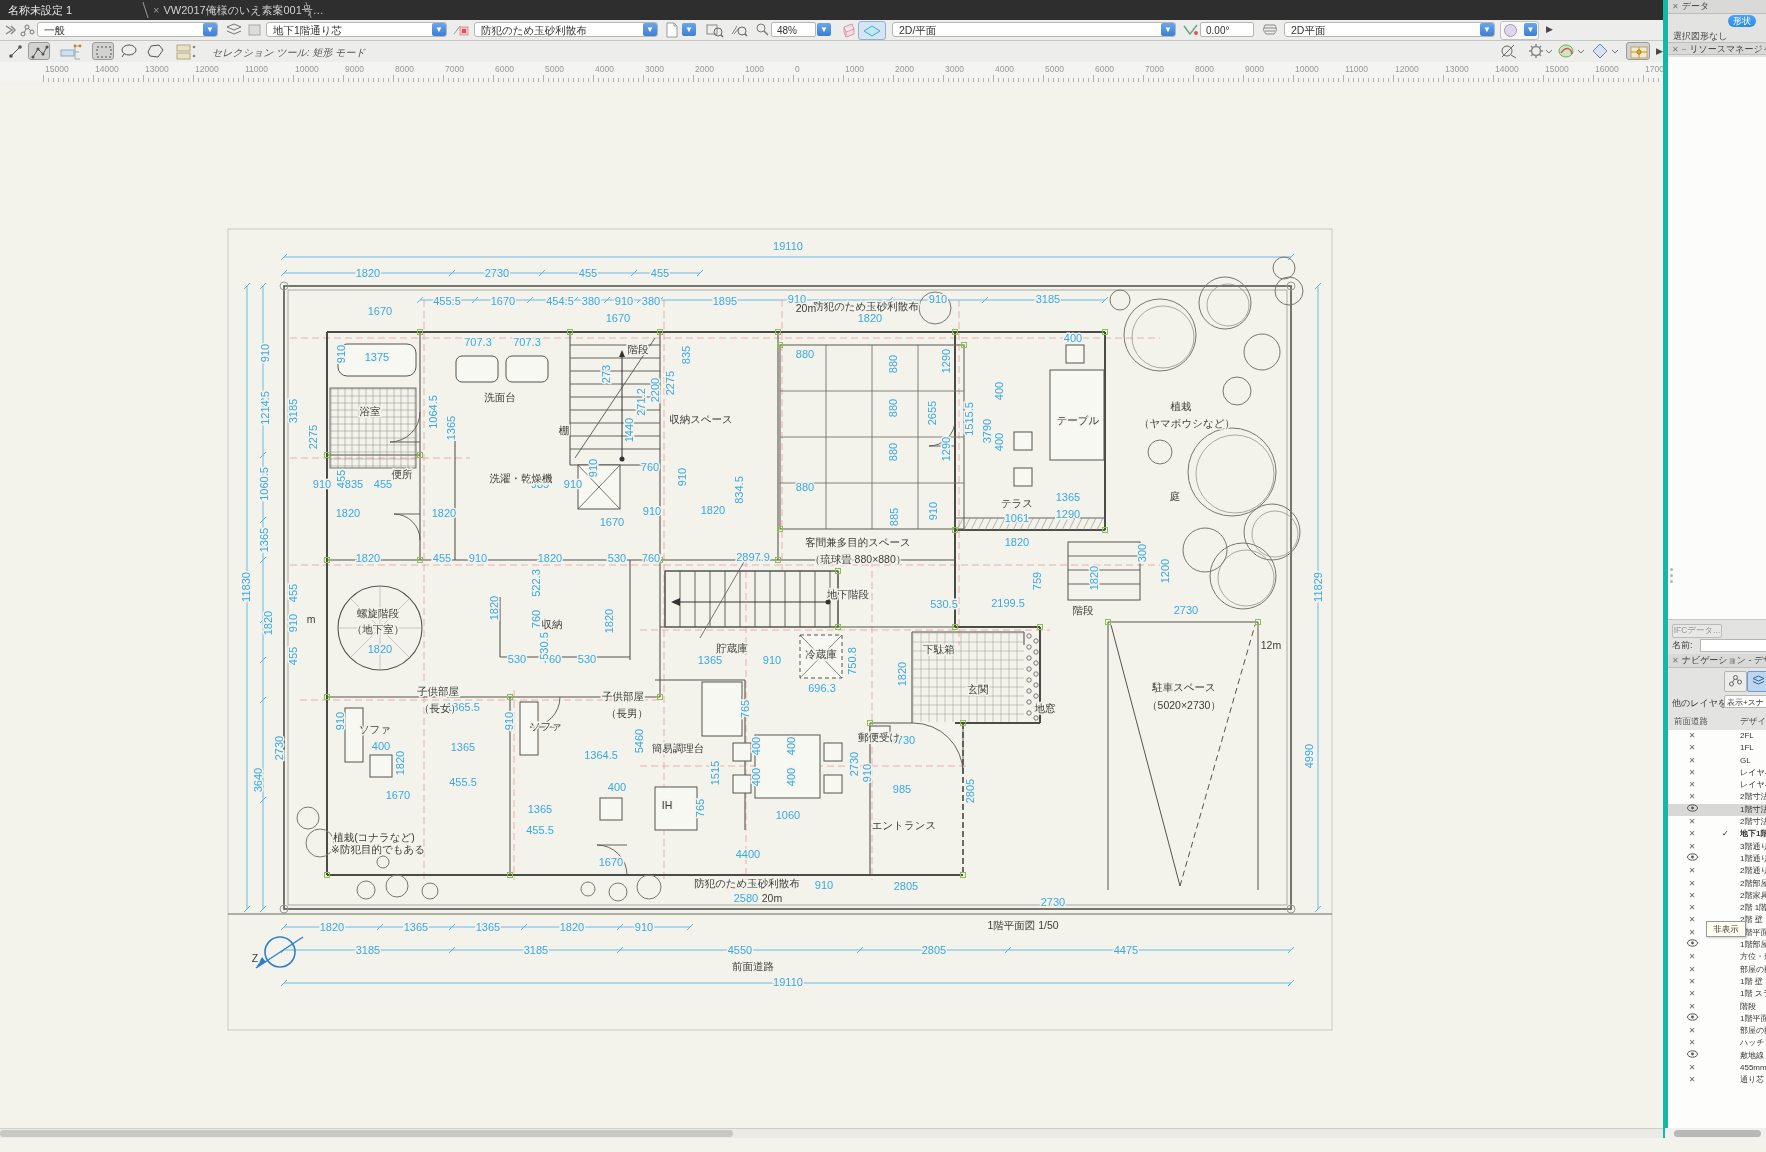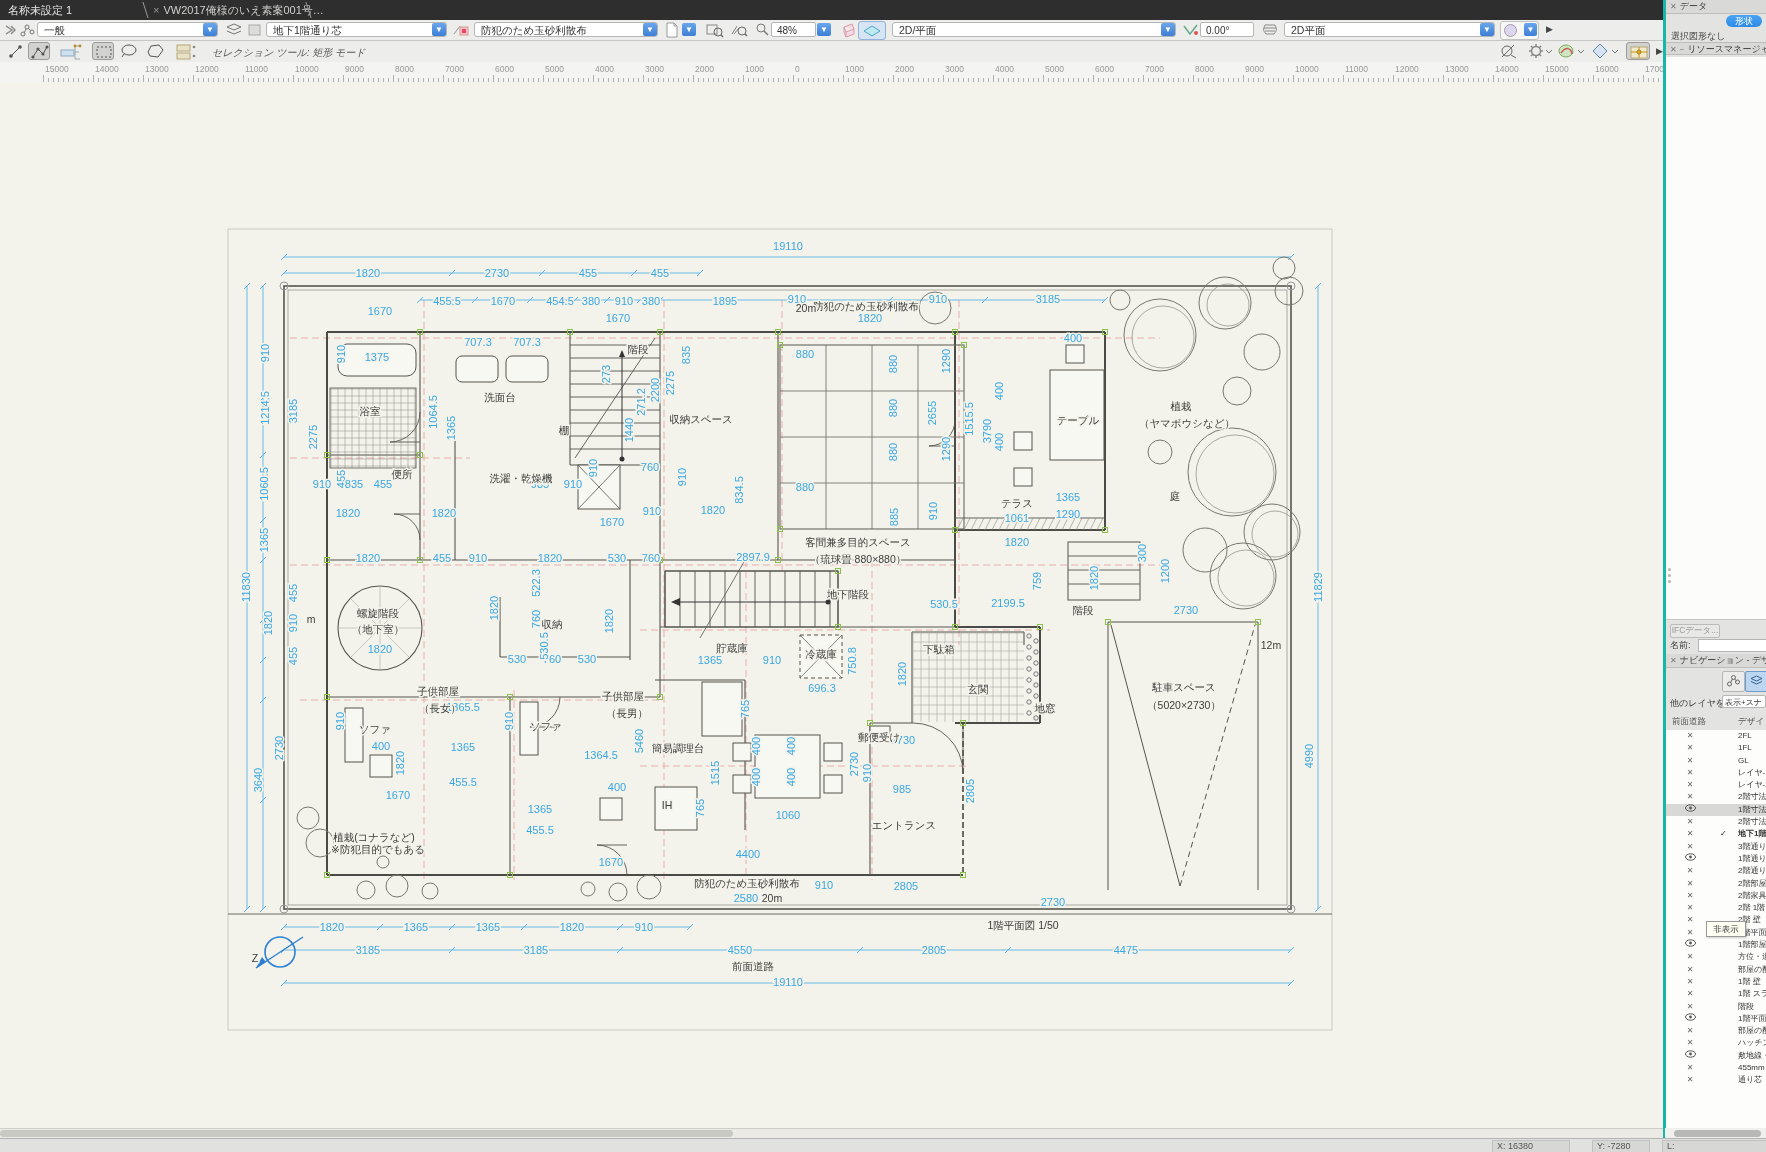--- a/index.html
+++ b/index.html
@@ -27,24 +27,24 @@
   
   #ruler{position:absolute;left:0;top:62px;width:1663px;height:20px;background:#f4f4f2;border-bottom:1px solid #b9b9b7;overflow:hidden;}
   .rlab{position:absolute;top:2px;font-size:8.5px;color:#999;}
   .rtick{position:absolute;background:#b0b0ae;width:1px;}
   
   #canvas{position:absolute;left:0;top:82px;width:1663px;height:1056px;background:#f3f3eb;overflow:hidden;}
   #plansvg{position:absolute;left:0;top:-82px;}
   #hscroll{position:absolute;left:0;top:1046px;width:1663px;height:10px;background:#eceae4;border-top:1px solid #cfcfc9;}
   #hthumb{position:absolute;left:0;top:1px;width:733px;height:7px;background:#c9c9c4;border-radius:4px;}
   
-  #sidebar{position:absolute;left:1663px;top:0;width:103px;height:1138px;background:#e3e3e1;border-left:3px solid #14b8a6;box-sizing:border-box;font-size:9px;color:#3a3a3a;}
+  #sidebar{position:absolute;left:1663px;top:0;width:103px;height:1138px;background:#e3e3e1;border-left:5px solid #14b8a6;box-sizing:border-box;font-size:9px;color:#3a3a3a;}
   .phead{position:relative;background:#d9d9d7;border-bottom:1px solid #bdbdbb;height:13px;line-height:13px;white-space:nowrap;overflow:hidden;padding-left:4px;}
   .phead .x{color:#777;margin-right:3px;font-size:8px;}
-  #shapepill{position:absolute;left:60px;top:15px;width:36px;height:12px;border-radius:7px;
+  #shapepill{position:absolute;left:60px;top:15px;width:28px;height:12px;border-radius:7px;
      background:linear-gradient(#4aa3f5,#2d8ae8);color:#fff;font-size:9px;line-height:12px;text-align:center;}
   #nosel{position:absolute;left:5px;top:30px;font-size:9px;color:#444;}
   #reslist{position:absolute;left:0px;top:57px;width:103px;height:563px;background:#fcfcfb;border-bottom:1px solid #c6c6c4;box-sizing:border-box;}
   .grip{position:absolute;left:2px;width:3px;height:3px;background:#b5b5b3;border-radius:50%;}
   #ifcbtn{position:absolute;left:4px;top:624px;width:48px;height:12px;background:#e8e8e6;border:1px solid #bbb;border-radius:2px;
      color:#9a9a98;font-size:8.5px;line-height:11px;text-align:center;}
   #namerow{position:absolute;left:4px;top:639px;width:96px;height:13px;}
   #nameinp{position:absolute;left:28px;top:0;width:68px;height:11px;background:#fff;border:1px solid #b5b5b3;}
   #navhead{position:absolute;left:0;top:654px;width:103px;}
   #navtools{position:absolute;left:0;top:668px;width:103px;height:26px;}
@@ -1369,18 +1369,13 @@
           <span class="lc"></span>
           <span class="ln">通り芯</span>
         </div>
       </div>
   </div>
   <div id="tooltip">非表示</div>
   <div id="sbhscroll">
       <div id="sbthumb"></div>
     </div>
 
-  <div id="statusbar">
-    <div class="sfield" style="left:1492px;width:68px;">X: 16380</div>
-    <div class="sfield" style="left:1592px;width:48px;">Y: -7280</div>
-    <div class="sfield" style="left:1662px;width:95px;">L:</div>
-  </div>
 </div>
 
 </body></html>

